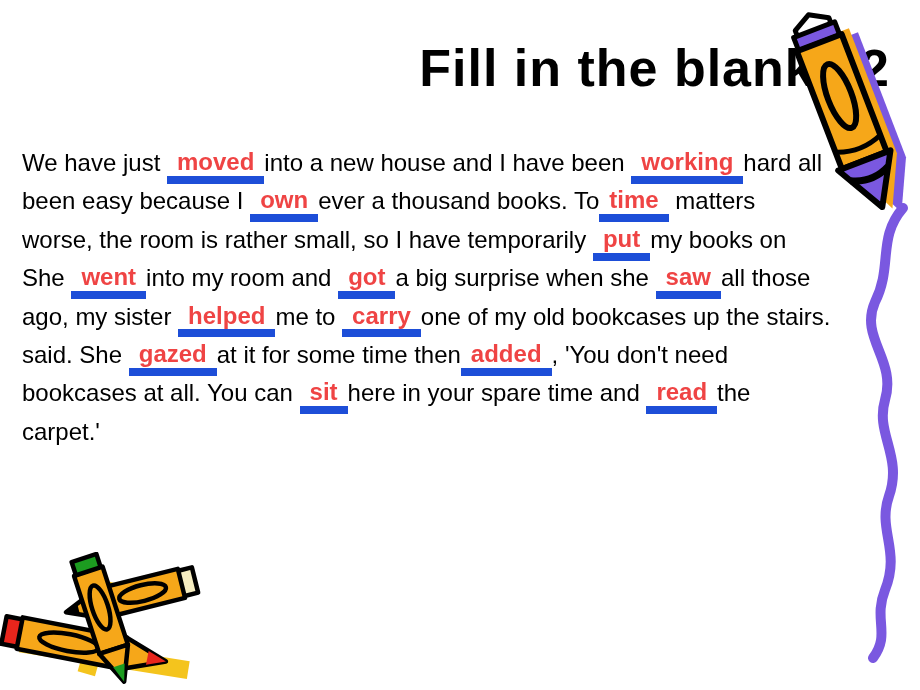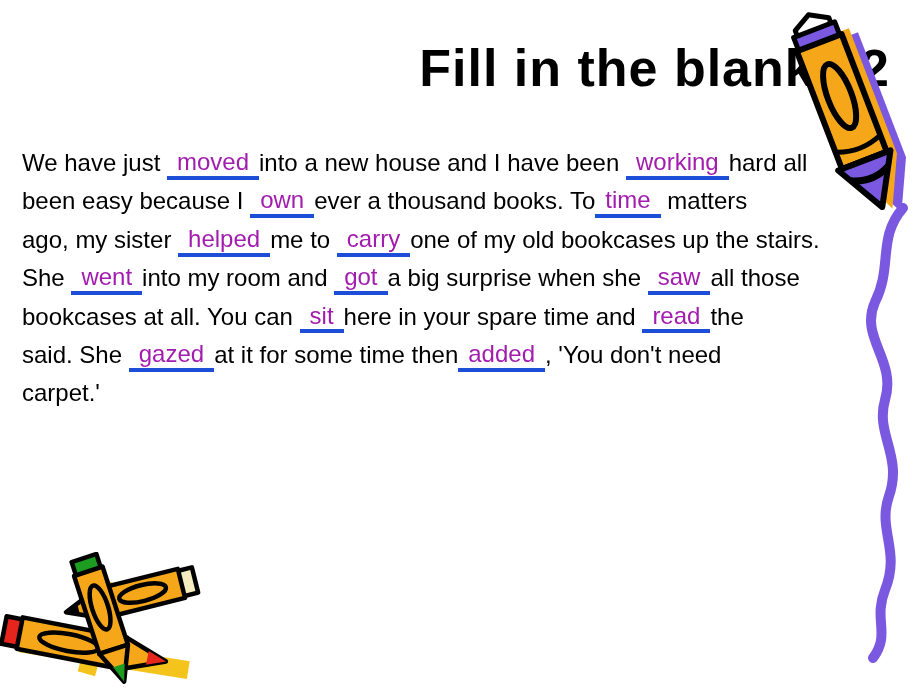--- a/index.html
+++ b/index.html
@@ -11,42 +11,43 @@
     position:absolute;top:32px;left:30px;width:860px;text-align:right;
     font-size:52px;font-weight:700;letter-spacing:1px;z-index:2;margin-top:6px;
   }
   .passage{
     position:absolute;top:144px;left:22px;width:896px;
     font-size:24px;z-index:2;
   }
   .line{height:38.4px;line-height:38.4px;white-space:nowrap;}
   .blank{
     display:inline-block;line-height:1.12;
-    color:#a21caf;border-bottom:4px solid #1d4ed8;
-    padding:0 10px;vertical-align:1px;font-weight:400;
+    color:#ef4444;border-bottom:8px solid #1d4ed8;
+    padding:0 10px;vertical-align:1px;font-weight:700;
   }
   .crayon-tr{position:absolute;left:755px;top:0;z-index:5;}
   .scribble{position:absolute;left:843px;top:202px;z-index:1;}
   .crayons-bl{position:absolute;left:0;top:552px;z-index:5;}
   svg{display:block;}
 </style>
 </head>
 <body>
 
 <div class="slide">
 
   <div class="title">Fill in the blanks 2</div>
 
   <div class="passage">
       <div class="line"><span>We have just </span><span class="blank">moved</span><span>into a new house and I have been </span><span class="blank">working</span><span>hard all</span></div>
       <div class="line"><span>been easy because I </span><span class="blank">own</span><span>ever a thousand books. To</span><span class="blank">time</span><span> matters</span></div>
+      <div class="line"><span>worse, the room is rather small, so I have temporarily </span><span class="blank">put</span><span>my books on</span></div>
+      <div class="line"><span>She </span><span class="blank">went</span><span>into my room and </span><span class="blank">got</span><span>a big surprise when she </span><span class="blank">saw</span><span>all those</span></div>
       <div class="line"><span>ago, my sister </span><span class="blank">helped</span><span>me to </span><span class="blank">carry</span><span>one of my old bookcases up the stairs.</span></div>
-      <div class="line"><span>She </span><span class="blank">went</span><span>into my room and </span><span class="blank">got</span><span>a big surprise when she </span><span class="blank">saw</span><span>all those</span></div>
+      <div class="line"><span>said. She </span><span class="blank">gazed</span><span>at it for some time then</span><span class="blank">added</span><span>, 'You don't need</span></div>
       <div class="line"><span>bookcases at all. You can </span><span class="blank">sit</span><span>here in your spare time and </span><span class="blank">read</span><span>the</span></div>
-      <div class="line"><span>said. She </span><span class="blank">gazed</span><span>at it for some time then</span><span class="blank">added</span><span>, 'You don't need</span></div>
       <div class="line"><span>carpet.'</span></div>
     </div>
 
   <div class="crayon-tr">
     <svg width="165" height="232" viewBox="0 0 165 232">
       <g transform="rotate(-21 90 110)" stroke-linejoin="round">
         <polygon points="82,42 130,42 130,176 106,226 82,176" fill="#7A58E0"></polygon>
         <polygon points="75,35 123,35 123,169 99,219 75,169" fill="#F6A719"></polygon>
         <polygon points="72,18 90,8 108,18 108,26 72,26" fill="#FFFFFF" stroke="#000" stroke-width="5"></polygon>
         <rect x="68" y="24" width="44" height="14" fill="#7A58E0" stroke="#000" stroke-width="5"></rect>

